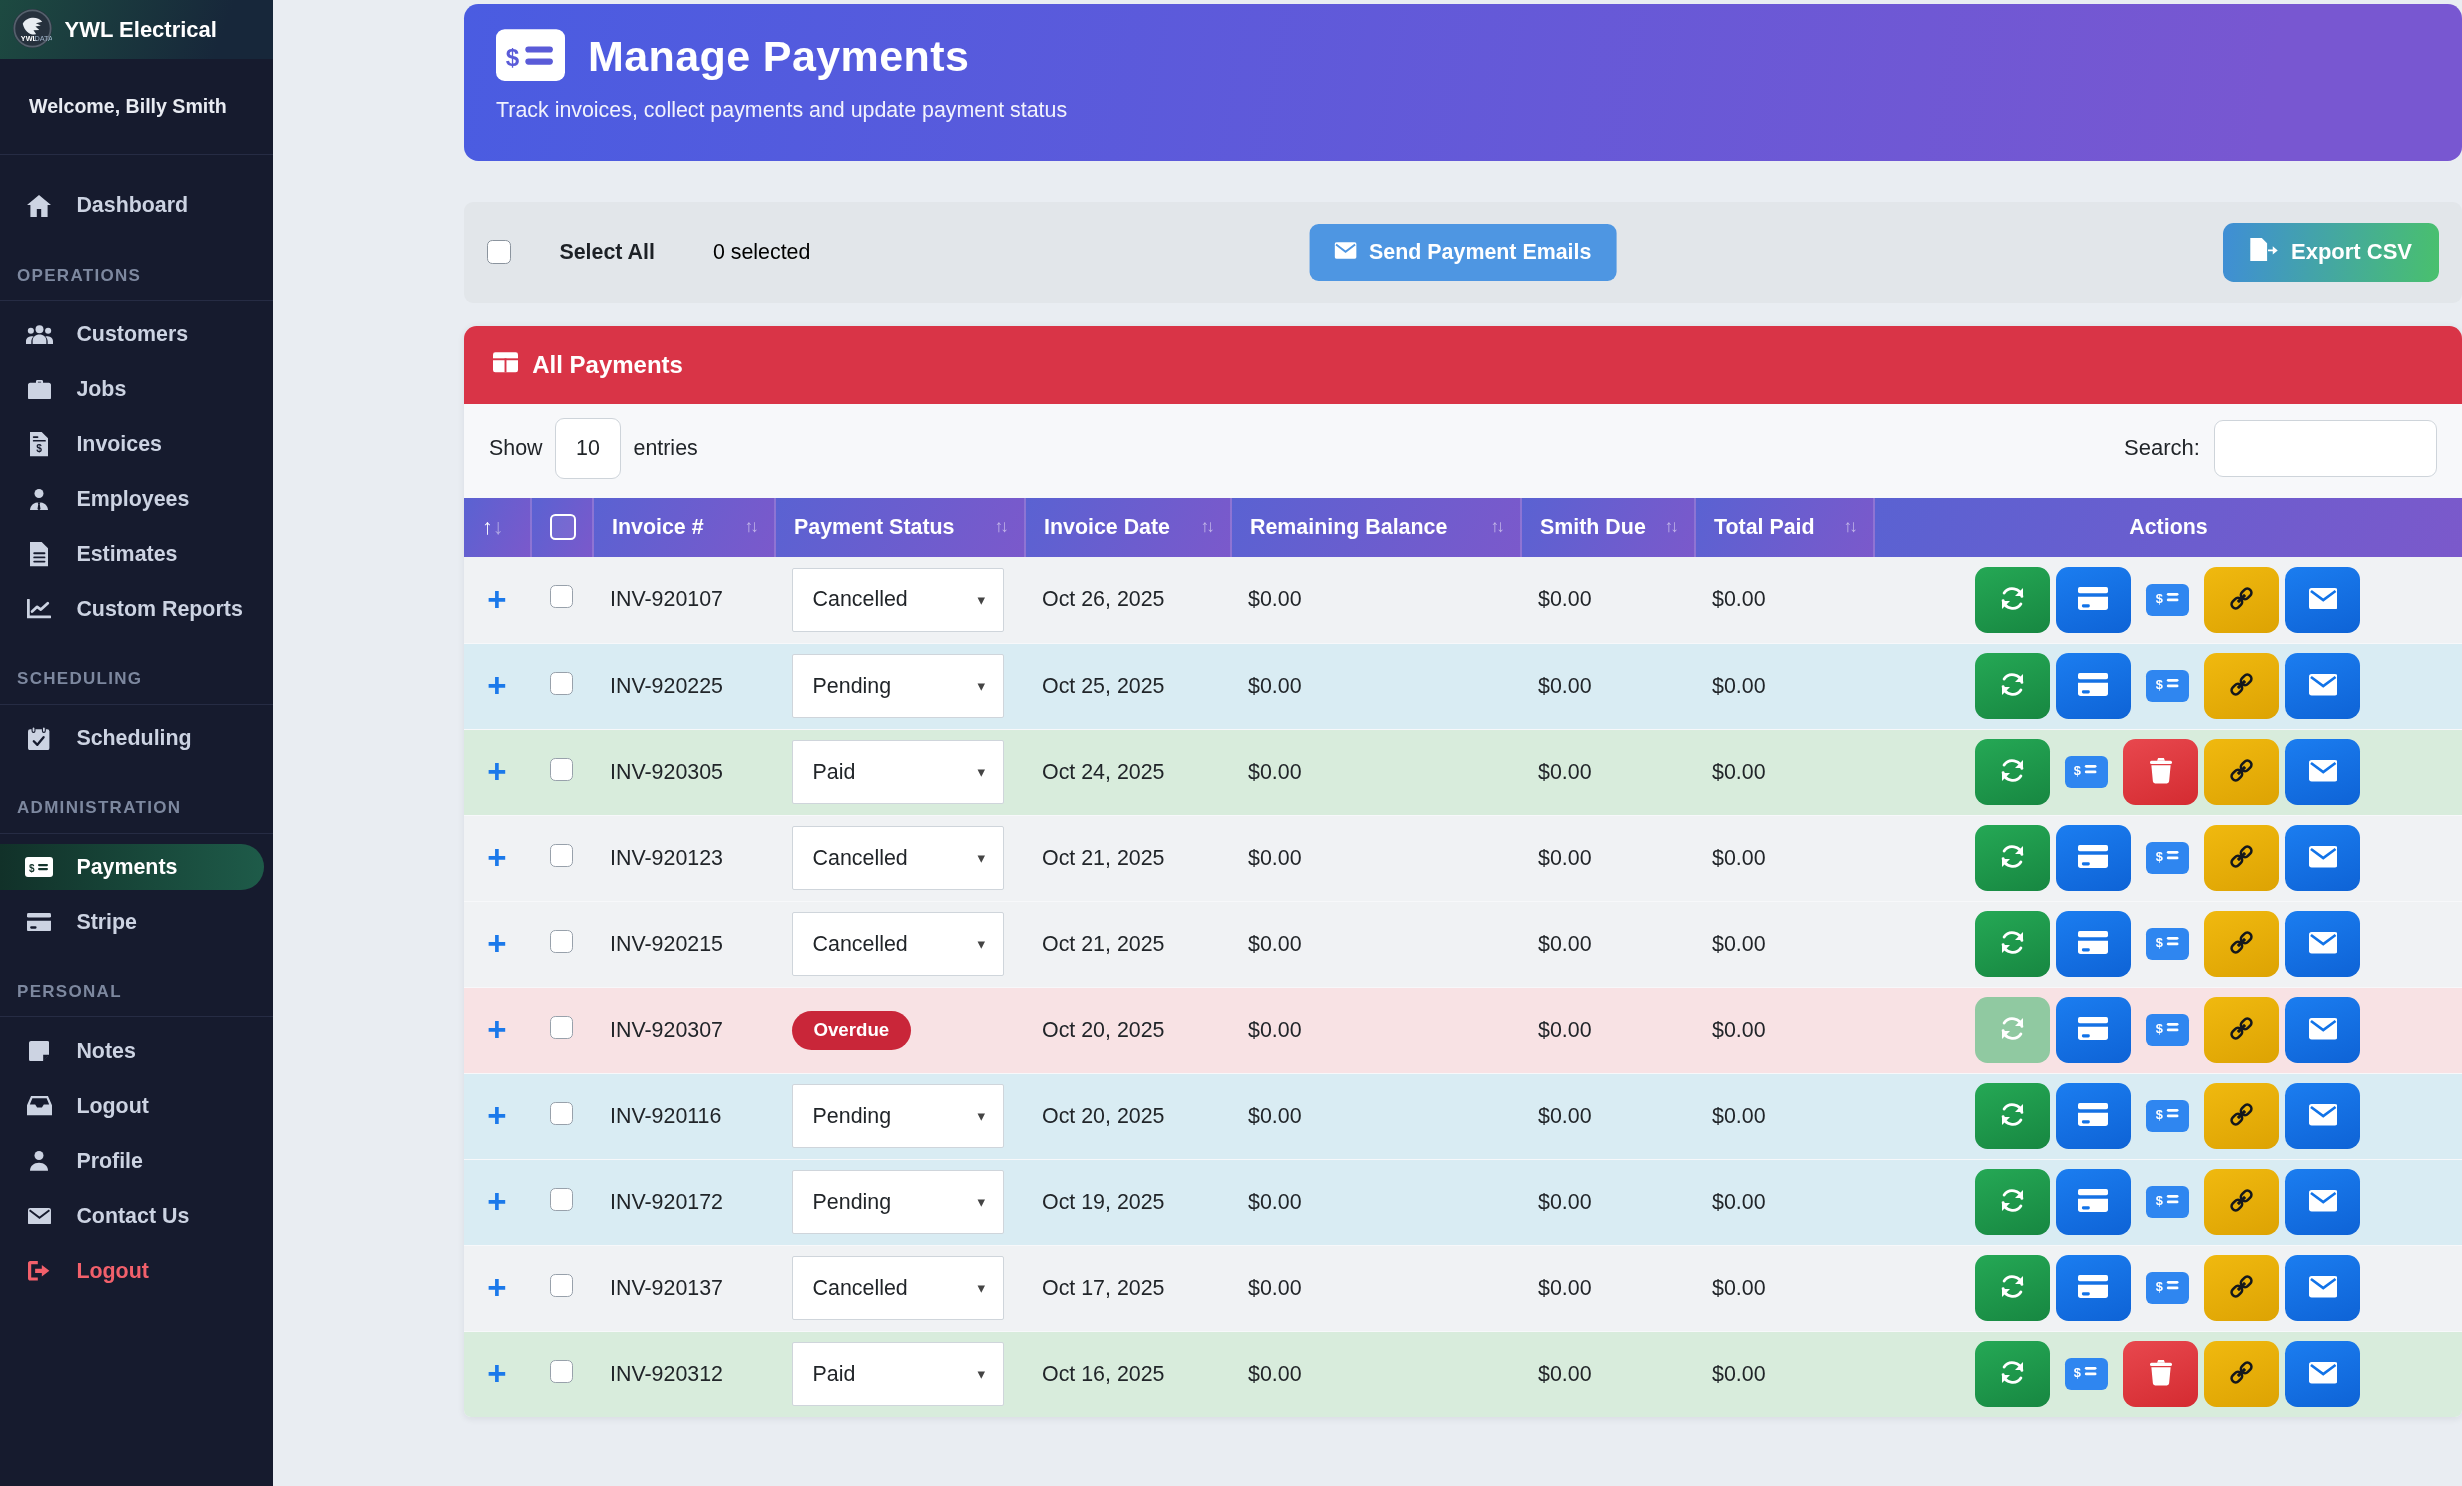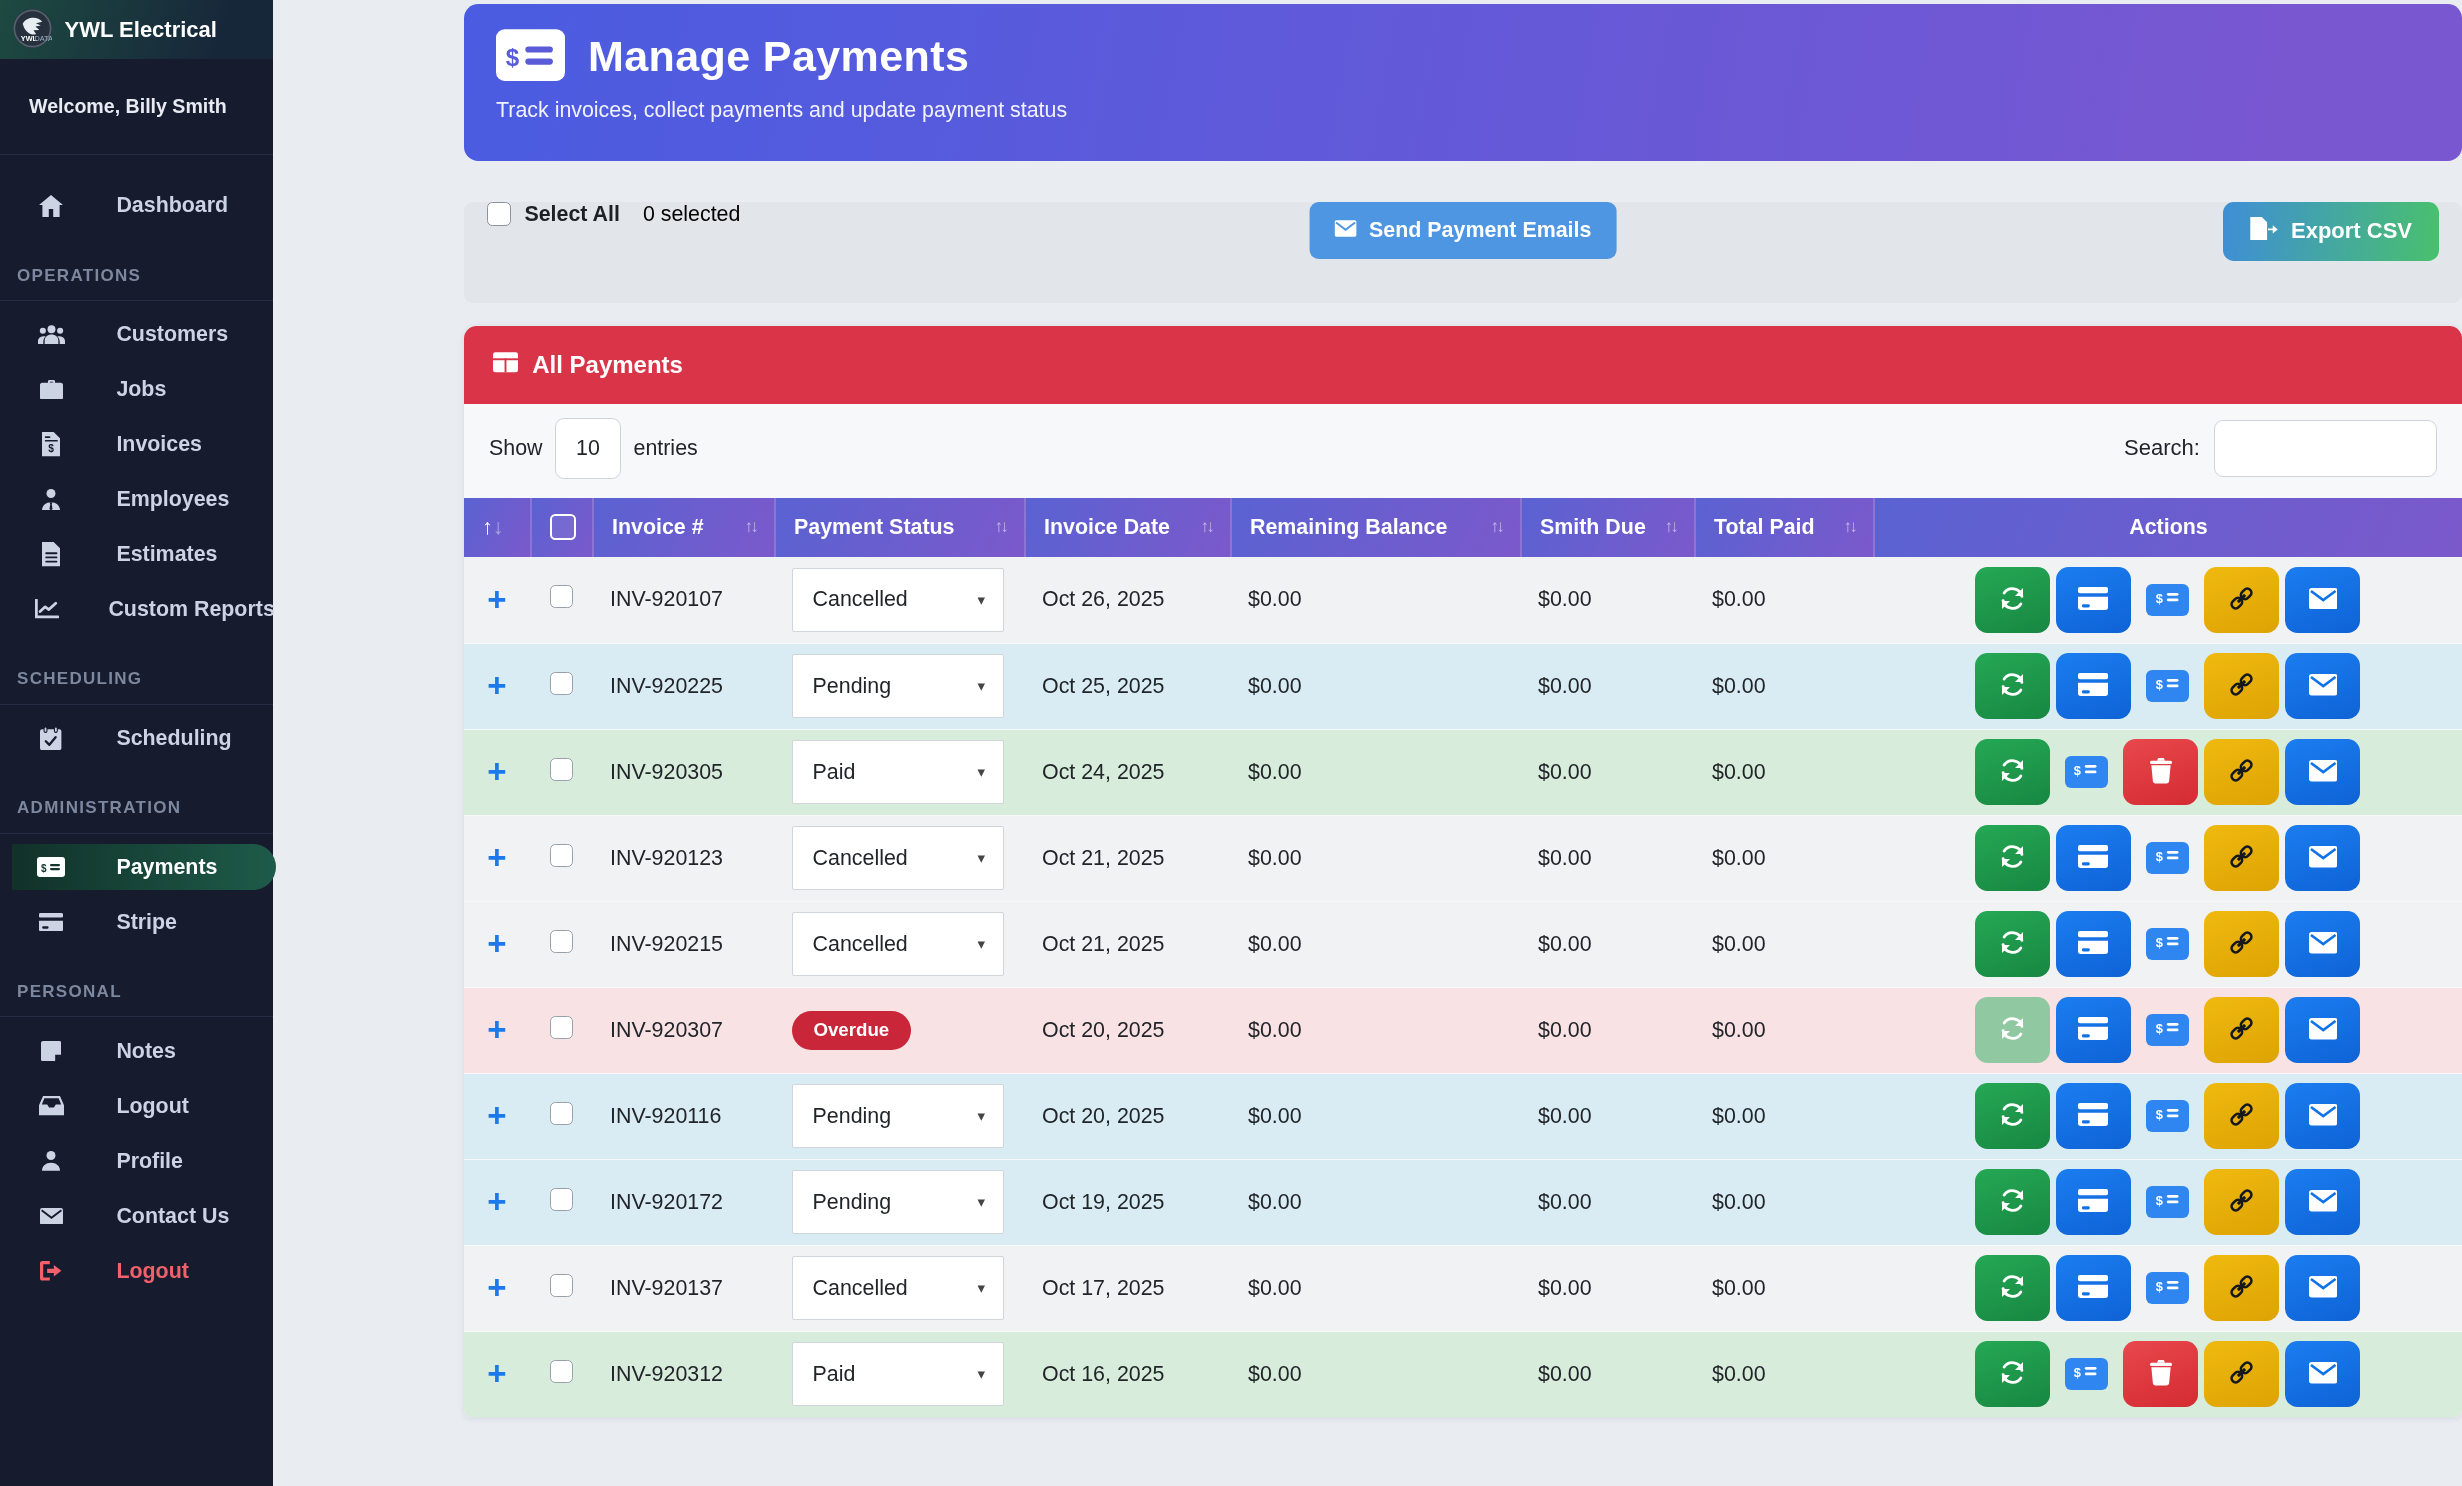--- a/index.html
+++ b/index.html
@@ -11,40 +11,40 @@
   .sidebar { width:273px; min-width:273px; height:100%; background:#161b2e; color:#ccd3e2; }
   .brand { height:59px; display:flex; align-items:center; gap:13px; padding-left:12.5px;
            background:linear-gradient(110deg,#1d4a41 0%,#17273a 80%); }
   .brand-name { font-size:22px; font-weight:700; color:#fff; }
   .welcome { padding:36px 9px 36px 29px; font-size:19.6px; font-weight:700; color:#e8ebf2;
              border-bottom:0.9px solid #262c44; }
   nav { padding-top:19.6px; }
   .section-heading { margin-top:37px; padding:0 0 14.2px 17px; font-size:17px; font-weight:700;
                      letter-spacing:1.3px; color:#7d889f; border-bottom:0.9px solid #262c44;
                      margin-bottom:10.7px; }
-  .nav-item { height:46px; margin:8px 12px 9px; display:flex; align-items:center; cursor:pointer;
-              color:#ccd3e2; font-size:21.4px; font-weight:600;gap:28px; }
+  .nav-item { height:46px; margin:8px 0 9px; display:flex; align-items:center; cursor:pointer;
+              color:#ccd3e2; font-size:21.4px; font-weight:600; }
   .nav-item .ic { width:32px; margin-left:23px; display:flex; justify-content:center; align-items:center; }
   .nav-item .lbl { margin-left:21.4px; white-space:nowrap; }
   .nav-item.active { width:264px; color:#fff; border-radius:0 36px 36px 0;
                      background:linear-gradient(90deg,#113129 0%,#1e5b49 100%); }
   .nav-item.danger { color:#f2606b; }
 
   
   .main { flex:1; padding-left:191px; }
 
   .banner { margin-top:3.6px; height:157px; border-radius:14.2px;
             background:linear-gradient(100deg,#4a5ce1 0%,#7857d1 90%);
             padding:25px 0 0 32px; color:#fff; }
   .banner-title-row { display:flex; align-items:center; gap:23px; }
   .banner-title-row h1 { font-size:43px; font-weight:800; letter-spacing:0.4px; }
   .banner-sub { margin-top:14.2px; font-size:21.4px; color:rgba(255,255,255,.92); }
 
   .toolbar { margin-top:41px; height:101px; background:#e2e6ea; border-radius:9px;
-             display:flex; align-items:flex-start; padding:0 23px; position:relative; }
+             display:flex; align-items:center; padding:0 23px; position:relative;gap:35px; }
   .cb { appearance:none; width:24px; height:24px; border:1.8px solid #8b949e; border-radius:5.3px;
         background:#fff; cursor:pointer; }
   .sel-all { margin-left:13.4px; font-size:21.4px; font-weight:700; color:#1d2126; }
   .sel-count { margin-left:23px; font-size:21.4px; color:#000000; }
   .send-btn { position:absolute; left:50%; transform:translateX(-50%);
               height:57px; padding:0 25px; border:none; border-radius:9px; cursor:pointer;
               background:#4e96e2; color:#fff; font-size:21.4px; font-weight:600;
               font-family:inherit; display:flex; align-items:center; gap:12.5px; }
   .export-btn { margin-left:auto; height:59px; padding:0 27px; border:none; border-radius:10.7px;
                 cursor:pointer; background:linear-gradient(95deg,#3f8ed6 0%,#49c06d 100%);

